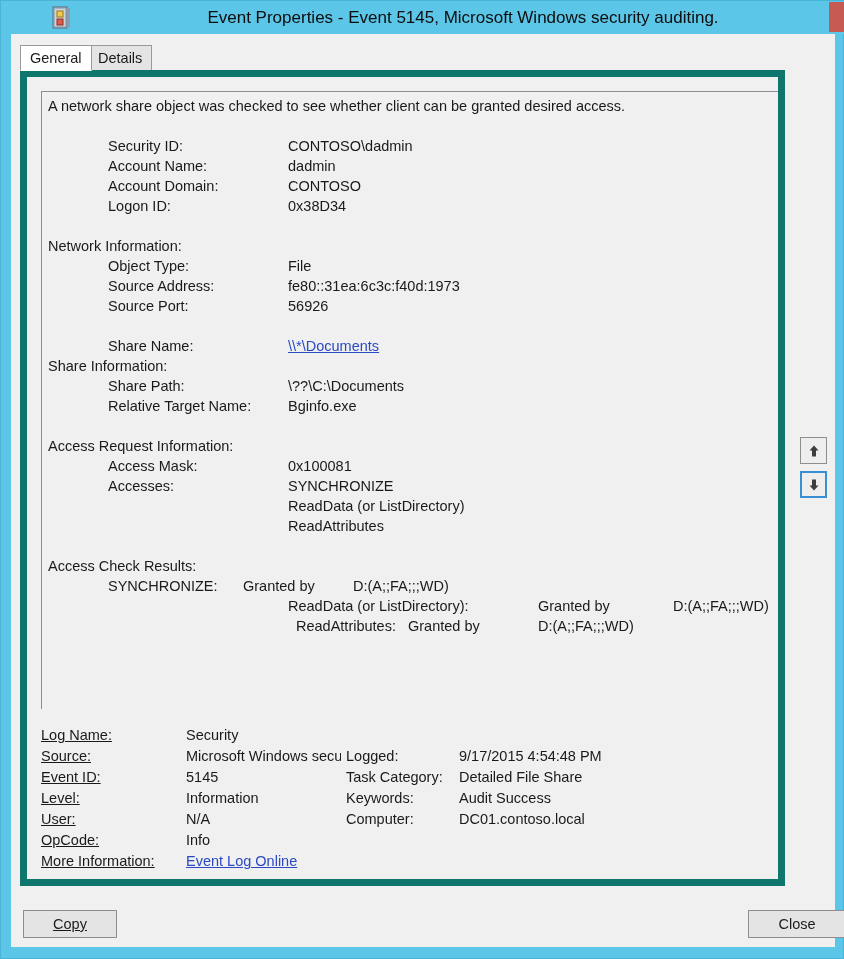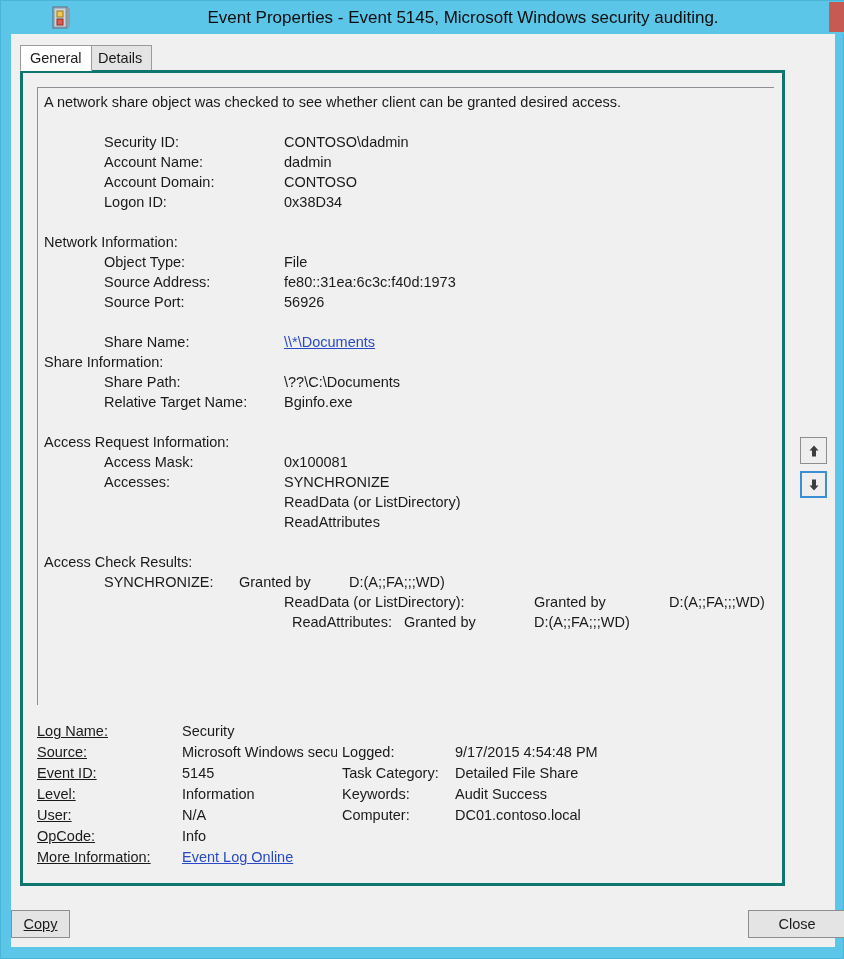--- a/index.html
+++ b/index.html
@@ -103,21 +103,21 @@
   .tab-general { left: 0; }
   .tab-details { left: 68px; }
 
   
   .tabpanel {
     position: absolute;
     left: 9px; top: 36px;
     width: 765px;
     height: 816px;
     box-sizing: border-box;
-    border: 3px solid #0f766e;
+    border: 7px solid #0f766e;
     background: #f0f0f0;
   }
 
   
   .descbox {
     position: absolute;
     left: 14px; top: 14px;
     width: 737px;
     height: 618px;
     box-sizing: border-box;
@@ -238,23 +238,23 @@
     border: 1px solid #8e8e8e;
     font-size: 14.5px;
     color: #1a1a1a;
     font-family: "Liberation Sans", sans-serif;
     cursor: pointer;
     padding: 0;
     text-align: center;
     line-height: 26px;
   }
   .btn-copy {
-    left: 0;
+    left: 12px;
     top: 876px;
-    width: 59px;
+    width: 94px;
     text-decoration: underline;
   }
   .btn-close {
     left: 737px;
     top: 876px;
     width: 98px;
   }
 </style>
 </head>
 <body>

